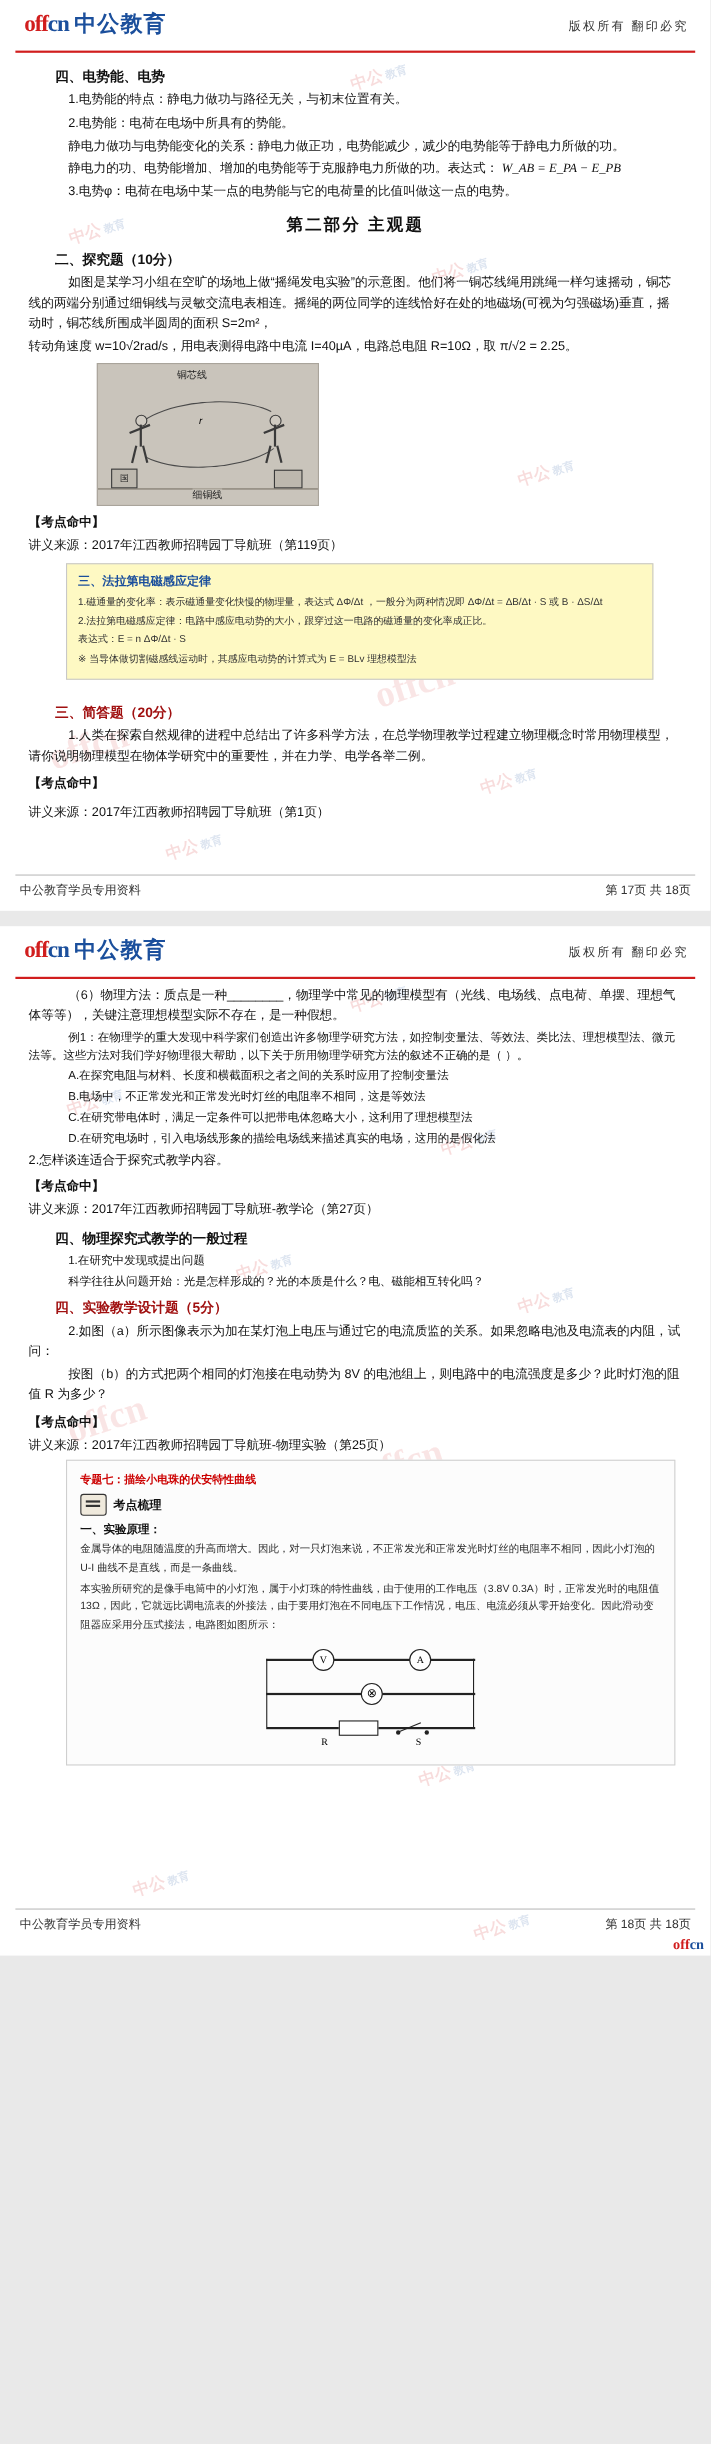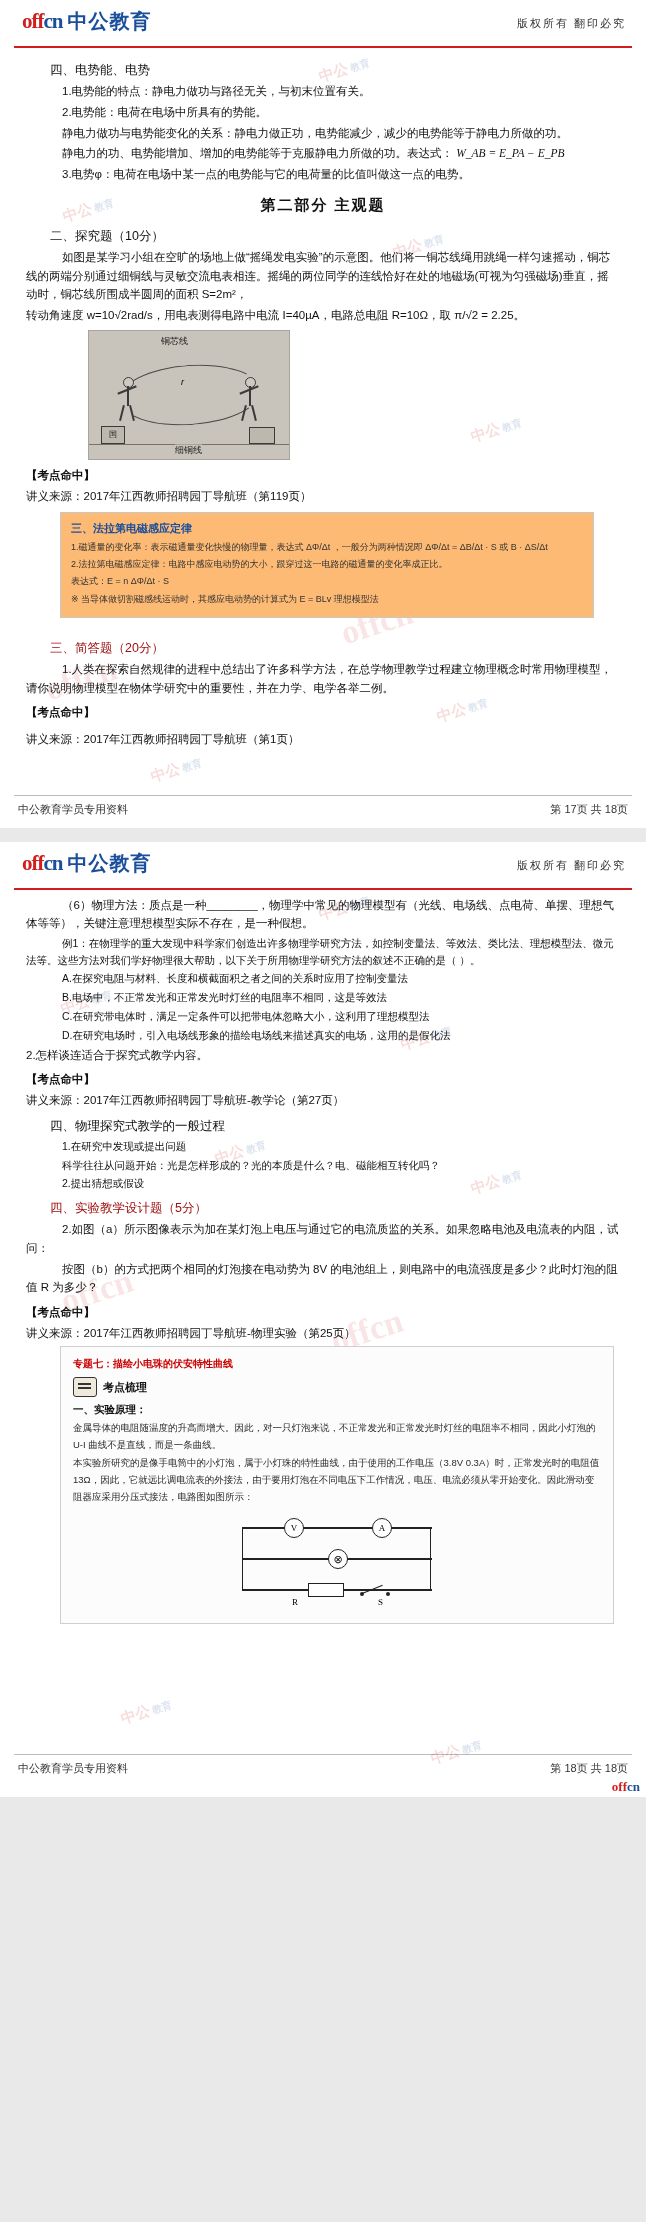--- a/index.html
+++ b/index.html
@@ -18,21 +18,21 @@
 
   
   .ftr{position:relative;margin:0 14px;border-top:1px solid #bbb;height:26px;}
   .ftr .left{position:absolute;left:4px;top:6px;font-size:11px;color:#333;}
   .ftr .right{position:absolute;right:4px;top:6px;font-size:11px;color:#333;}
 
   
   .content{padding:6px 26px 4px 26px;position:relative;z-index:2;}
   p{margin:0 0 2px 0;font-size:11.5px;line-height:1.62;color:#111;font-family:"Liberation Sans","DejaVu Sans",sans-serif;}
   .ind2{text-indent:36px;}
-  .h-sec{font-size:12.5px;font-weight:normal;margin:6px 0 2px 0;text-indent:24px;}
+  .h-sec{font-size:12.5px;font-weight:bold;margin:6px 0 2px 0;text-indent:24px;}
   .h-center{text-align:center;font-size:15px;font-weight:bold;margin:10px 0 8px 0;letter-spacing:2px;}
   .small{font-size:10.5px;line-height:1.6;}
   .gap{height:8px;}
   .gap-s{height:4px;}
   .src{font-size:11.5px;margin-top:2px;}
   .hit{font-size:11.5px;font-weight:bold;margin-top:6px;}
   .formula{font-style:italic;font-family:"Liberation Serif","DejaVu Serif",serif;}
 
   
   .fig-rope{margin:6px 0 4px 62px;width:200px;height:128px;background:#c9c4bb;border:1px solid #a9a49b;position:relative;overflow:hidden;}
@@ -42,21 +42,21 @@
   .fig-rope .person .head{width:9px;height:9px;border:1.3px solid #3a3a3a;border-radius:50%;position:absolute;left:8px;top:0;background:#cfcac1;}
   .fig-rope .person .body{position:absolute;left:12px;top:9px;width:1.6px;height:20px;background:#3a3a3a;}
   .fig-rope .person .arm{position:absolute;left:2px;top:12px;width:20px;height:1.6px;background:#3a3a3a;transform:rotate(-22deg);}
   .fig-rope .person .leg1{position:absolute;left:6px;top:28px;width:1.6px;height:16px;background:#3a3a3a;transform:rotate(14deg);}
   .fig-rope .person .leg2{position:absolute;left:16px;top:28px;width:1.6px;height:16px;background:#3a3a3a;transform:rotate(-14deg);}
   .fig-rope .ground{position:absolute;left:0;bottom:14px;width:100%;height:1px;background:#7a7268;}
   .fig-rope .box{position:absolute;left:12px;bottom:15px;width:22px;height:16px;border:1.2px solid #3a3a3a;background:#bdb8ae;font-size:8px;text-align:center;line-height:16px;color:#222;}
   .fig-rope .meter{position:absolute;right:14px;bottom:15px;width:24px;height:15px;border:1.2px solid #3a3a3a;background:#bdb8ae;}
 
   
-  .slide{border:1px solid #c8c8c8;background:#fdba74;margin:6px 26px 6px 34px;padding:8px 10px;}
+  .slide{border:1px solid #c8c8c8;background:#fef9c3;margin:6px 26px 6px 34px;padding:8px 10px;}
   .slide .t{font-size:11px;font-weight:bold;color:#1b4f9c;margin-bottom:4px;}
   .slide p{font-size:9px;line-height:1.7;color:#333;}
 
   .slide2{border:1px solid #cfcfcf;background:#fcfcfc;margin:4px 6px 6px 34px;padding:8px 12px;}
   .slide2 p{font-size:9.5px;line-height:1.75;color:#2a2a2a;}
   .slide2 .hdr2{text-align:left;font-size:10px;font-weight:bold;color:#c00;margin:2px 0 6px 0;}
   .slide2 .sub{font-size:10.5px;font-weight:bold;color:#111;margin:4px 0 3px 0;}
   .kaodian{display:flex;align-items:center;gap:6px;margin:2px 0 6px 0;text-align:center;}
   .kd-ico{width:22px;height:18px;border:1.2px solid #333;border-radius:3px;background:#efe9dc;position:relative;}
   .kd-ico:after{content:"";position:absolute;left:4px;top:5px;width:13px;height:2px;background:#333;box-shadow:0 4px 0 #333;}
@@ -205,21 +205,20 @@
       <p class="ind2 small">B.电场中，不正常发光和正常发光时灯丝的电阻率不相同，这是等效法</p>
       <p class="ind2 small">C.在研究带电体时，满足一定条件可以把带电体忽略大小，这利用了理想模型法</p>
       <p class="ind2 small">D.在研究电场时，引入电场线形象的描绘电场线来描述真实的电场，这用的是假化法</p>
       <p>2.怎样谈连适合于探究式教学内容。</p>
       <p class="hit">【考点命中】</p>
       <p class="src">讲义来源：2017年江西教师招聘园丁导航班-教学论（第27页）</p>
 
       <p class="h-sec">四、物理探究式教学的一般过程</p>
       <p class="ind2 small">1.在研究中发现或提出问题</p>
       <p class="ind2 small">科学往往从问题开始：光是怎样形成的？光的本质是什么？电、磁能相互转化吗？</p>
-      <p class="ind2 small">2.提出猜想或假设</p>
 
       <p class="h-sec" style="color:#a01010;">四、实验教学设计题（5分）</p>
       <p class="ind2">2.如图（a）所示图像表示为加在某灯泡上电压与通过它的电流质监的关系。如果忽略电池及电流表的内阻，试问：</p>
       <p class="ind2">按图（b）的方式把两个相同的灯泡接在电动势为 8V 的电池组上，则电路中的电流强度是多少？此时灯泡的阻值 R 为多少？</p>
       <p class="hit">【考点命中】</p>
       <p class="src">讲义来源：2017年江西教师招聘园丁导航班-物理实验（第25页）</p>
 
       <div class="slide2">
         <div class="hdr2">专题七：描绘小电珠的伏安特性曲线</div>
         <div class="kaodian">

